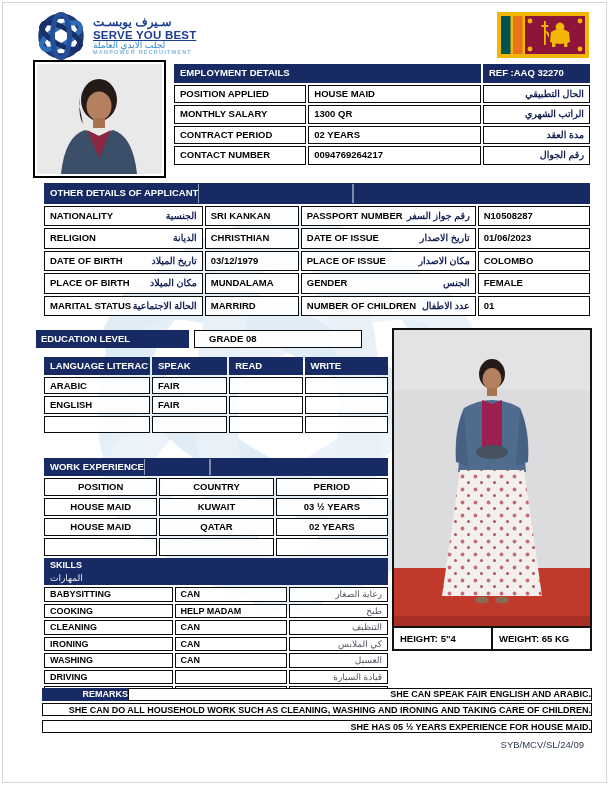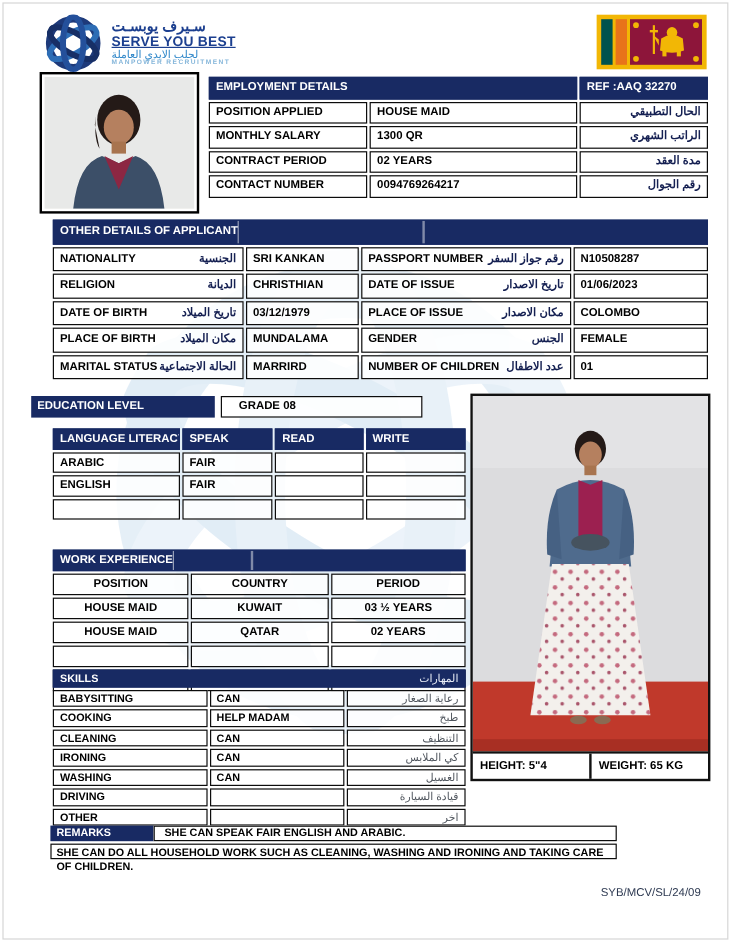--- a/index.html
+++ b/index.html
@@ -45,32 +45,32 @@
   .other{left:42px;top:181px;width:550px;}
   .other td{height:18.5px;line-height:18.5px;}
   .lbl-split{display:flex;justify-content:space-between;}
   .lang{left:42px;top:355px;width:348px;}
   .lang td{height:15.5px;line-height:15.5px;}
   .work{left:42px;top:456px;width:348px;}
   .work td{height:16px;line-height:16px;text-align:center;}
   .skills{left:42px;top:556px;width:348px;}
   .skills td{height:12.5px;line-height:12.5px;font-size:9px;}
   .skills td.ar-sk{font-weight:400;color:#50565e;text-align:right;direction:rtl;}
-  .title-flex{display:flex;justify-content:space-between;align-items:flex-start;}
+  .title-flex{display:flex;justify-content:space-between;align-items:flex-start;flex-direction:column;}
   .title-flex .t-ar{font-weight:400;color:#e8edf6;direction:rtl;font-size:9px;}
 
   
-  .edu{position:absolute;left:26px;top:330px;width:348px;height:18px;display:flex;gap:5px;z-index:1;}
+  .edu{position:absolute;left:36px;top:330px;width:348px;height:18px;display:flex;gap:5px;z-index:1;}
   .edu-hdr{width:153px;background:#182a63;color:#fff;font-size:9.5px;font-weight:bold;
     line-height:18px;padding-left:5px;box-sizing:border-box;}
   .edu-val{width:168px;background:rgba(255,255,255,.9);border:1px solid #0c0c0c;font-size:9.5px;
     font-weight:bold;line-height:16px;padding-left:14px;box-sizing:border-box;}
 
   
-  .remarks{position:absolute;left:42px;top:688px;width:472px;z-index:1;}
+  .remarks{position:absolute;left:42px;top:688px;width:550px;z-index:1;text-align:right;}
   .rem-row{display:flex;margin-bottom:2px;}
   .rem-hdr{width:86px;background:#182a63;color:#fff;font-size:9px;font-weight:bold;
     line-height:13px;padding-left:5px;box-sizing:border-box;}
   .rem-txt{flex:1;border:1px solid #0c0c0c;background:#fff;font-size:9px;font-weight:bold;
     line-height:11px;padding:0 0 0 8px;box-sizing:border-box;height:13px;}
   .rem-full{border:1px solid #0c0c0c;background:#fff;font-size:9px;font-weight:bold;
     line-height:12px;height:13px;padding-left:4px;box-sizing:border-box;margin-bottom:4px;}
 
   .doc-ref{position:absolute;left:392px;top:739px;width:192px;text-align:right;font-size:9.5px;
     color:#2e3a52;z-index:1;}
@@ -447,16 +447,17 @@
       <div class="hw-cell">WEIGHT: 65 KG</div>
     </div>
   </div>
 
   <div class="remarks">
     <div class="rem-row">
       <div class="rem-hdr">REMARKS</div>
       <div class="rem-txt">SHE CAN SPEAK FAIR ENGLISH AND ARABIC.</div>
     </div>
     <div class="rem-full">SHE CAN DO ALL HOUSEHOLD WORK SUCH AS CLEANING, WASHING AND IRONING AND TAKING CARE OF CHILDREN.</div>
+    <div class="rem-full">SHE HAS 05 ½ YEARS EXPERIENCE FOR HOUSE MAID.</div>
   </div>
 
   <div class="doc-ref">SYB/MCV/SL/24/09</div>
 </div>
 
 </body></html>

